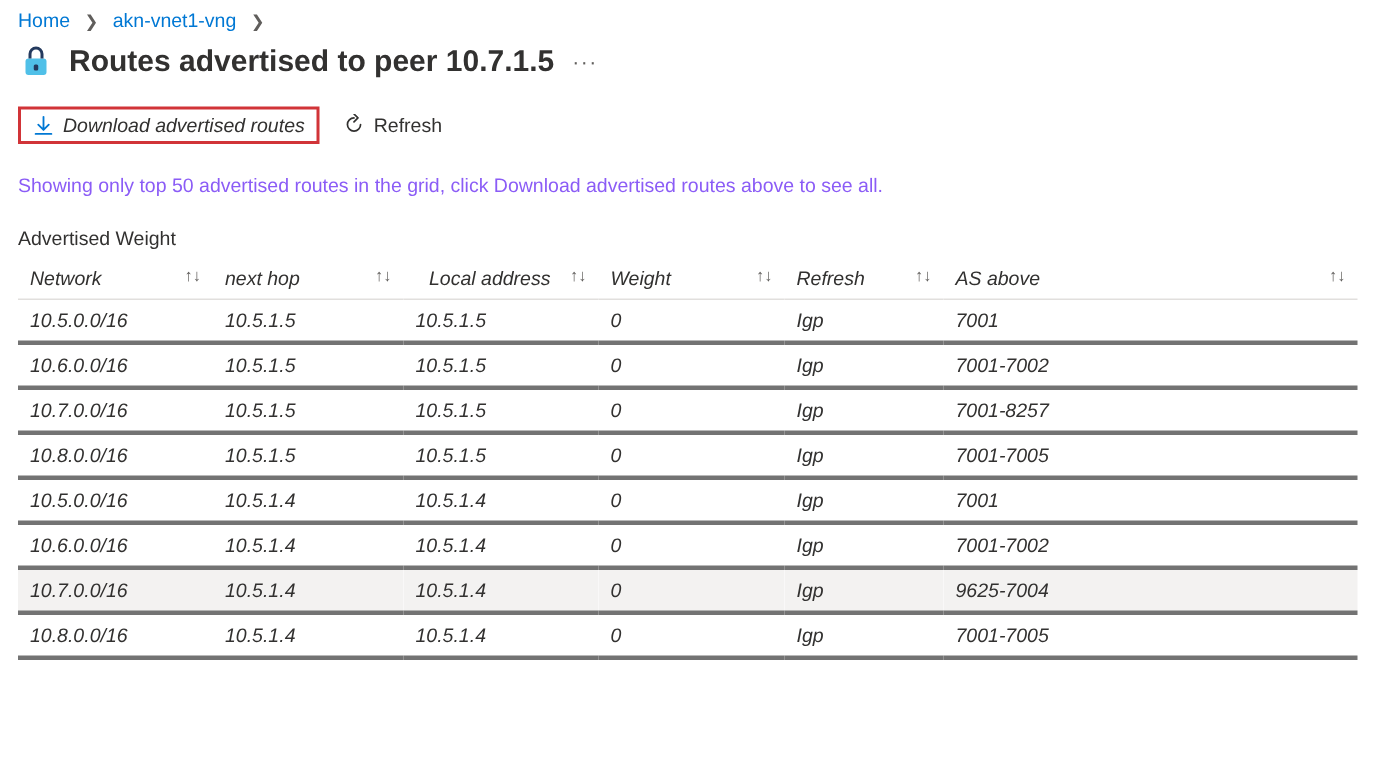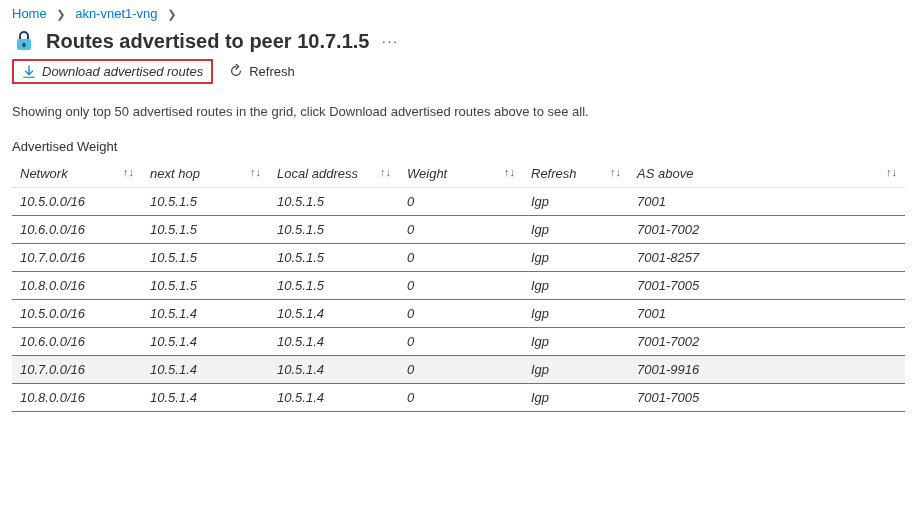--- a/index.html
+++ b/index.html
@@ -3,43 +3,43 @@
   <meta charset="utf-8">
   <style>
     * { box-sizing: border-box; margin: 0; padding: 0; }
     body { font-family: "Segoe UI", Arial, sans-serif; font-size: 13px; color: #323130; background: #ffffff; width: 917px; }
     .container { padding: 4px 12px 0 12px; }
 
     .breadcrumb { font-size: 13px; padding: 2px 0 4px 0; }
     .breadcrumb a { color: #0078d4; text-decoration: none; cursor: pointer; margin-top: 36px; }
     .breadcrumb .sep { color: #605e5c; margin: 0 6px; font-size: 11px; }
 
-    .title-row { display: flex; align-items: center; margin-top: 4px; margin-bottom: 6px; }
+    .title-row { display: flex; align-items: center; margin-top: 4px; margin-bottom: 18px; }
     .title-row .lock { width: 24px; height: 24px; margin-right: 10px; display: inline-flex; }
     .title-row h1 { font-size: 20px; font-weight: 600; color: #323130; }
     .title-row .ellipsis { margin-left: 12px; color: #605e5c; font-size: 14px; cursor: pointer; letter-spacing: 1px; }
 
     .toolbar { display: flex; align-items: center; margin-bottom: 20px; }
     .dl-box { border: 2px solid #d13438; padding: 3px 8px; margin-right: 10px; cursor: pointer; display: inline-flex; align-items: center; color: #323130; font-style: italic; }
     .dl-box .dl-icon { width: 14px; height: 14px; margin-right: 6px; }
     .refresh { display: inline-flex; align-items: flex-start; cursor: pointer; padding: 3px 6px; color: #323130; }
     .refresh .rf-icon { width: 14px; height: 14px; margin-right: 6px; }
 
-    .info-text { font-size: 13px; color: #404040; margin-bottom: 20px; }
+    .info-text { font-size: 13px; color: #8b5cf6; margin-bottom: 20px; }
     .table-title { font-size: 13px; color: #323130; margin-bottom: 6px; }
 
     table { width: 100%; border-collapse: collapse; table-layout: fixed; font-size: 13px; font-style: italic; }
-    th, td { text-align: left; padding: 6px 8px; border-bottom: 1px solid #737373; white-space: nowrap; overflow: hidden; text-overflow: ellipsis; }
+    th, td { text-align: left; padding: 6px 8px; border-bottom: 3px solid #737373; white-space: nowrap; overflow: hidden; text-overflow: ellipsis; }
     th { font-weight: 400; color: #323130; border-bottom: 1px solid #e1dfdd; }
     th .sort { float: right; color: #605e5c; font-size: 11px; margin-left: 4px; }
     tbody tr.hover td { background: #f3f2f1; }
 
     .col-network { width: 130px; }
     .col-nexthop { width: 127px; }
-    .col-local { width: 130px; }
+    .col-local { width: 130px; text-align: center; }
     .col-weight { width: 124px; }
     .col-origin { width: 106px; }
     .col-aspath { width: auto; }
   </style>
 </head>
 <body>
 
 <div class="container">
 
   <div class="breadcrumb">
@@ -143,21 +143,21 @@
           <td>0</td>
           <td>Igp</td>
           <td>7001-7002</td>
         </tr>
         <tr class="hover">
           <td>10.7.0.0/16</td>
           <td>10.5.1.4</td>
           <td>10.5.1.4</td>
           <td>0</td>
           <td>Igp</td>
-          <td>7001-9916</td>
+          <td>9625-7004</td>
         </tr>
         <tr>
           <td>10.8.0.0/16</td>
           <td>10.5.1.4</td>
           <td>10.5.1.4</td>
           <td>0</td>
           <td>Igp</td>
           <td>7001-7005</td>
         </tr>
       </tbody>

